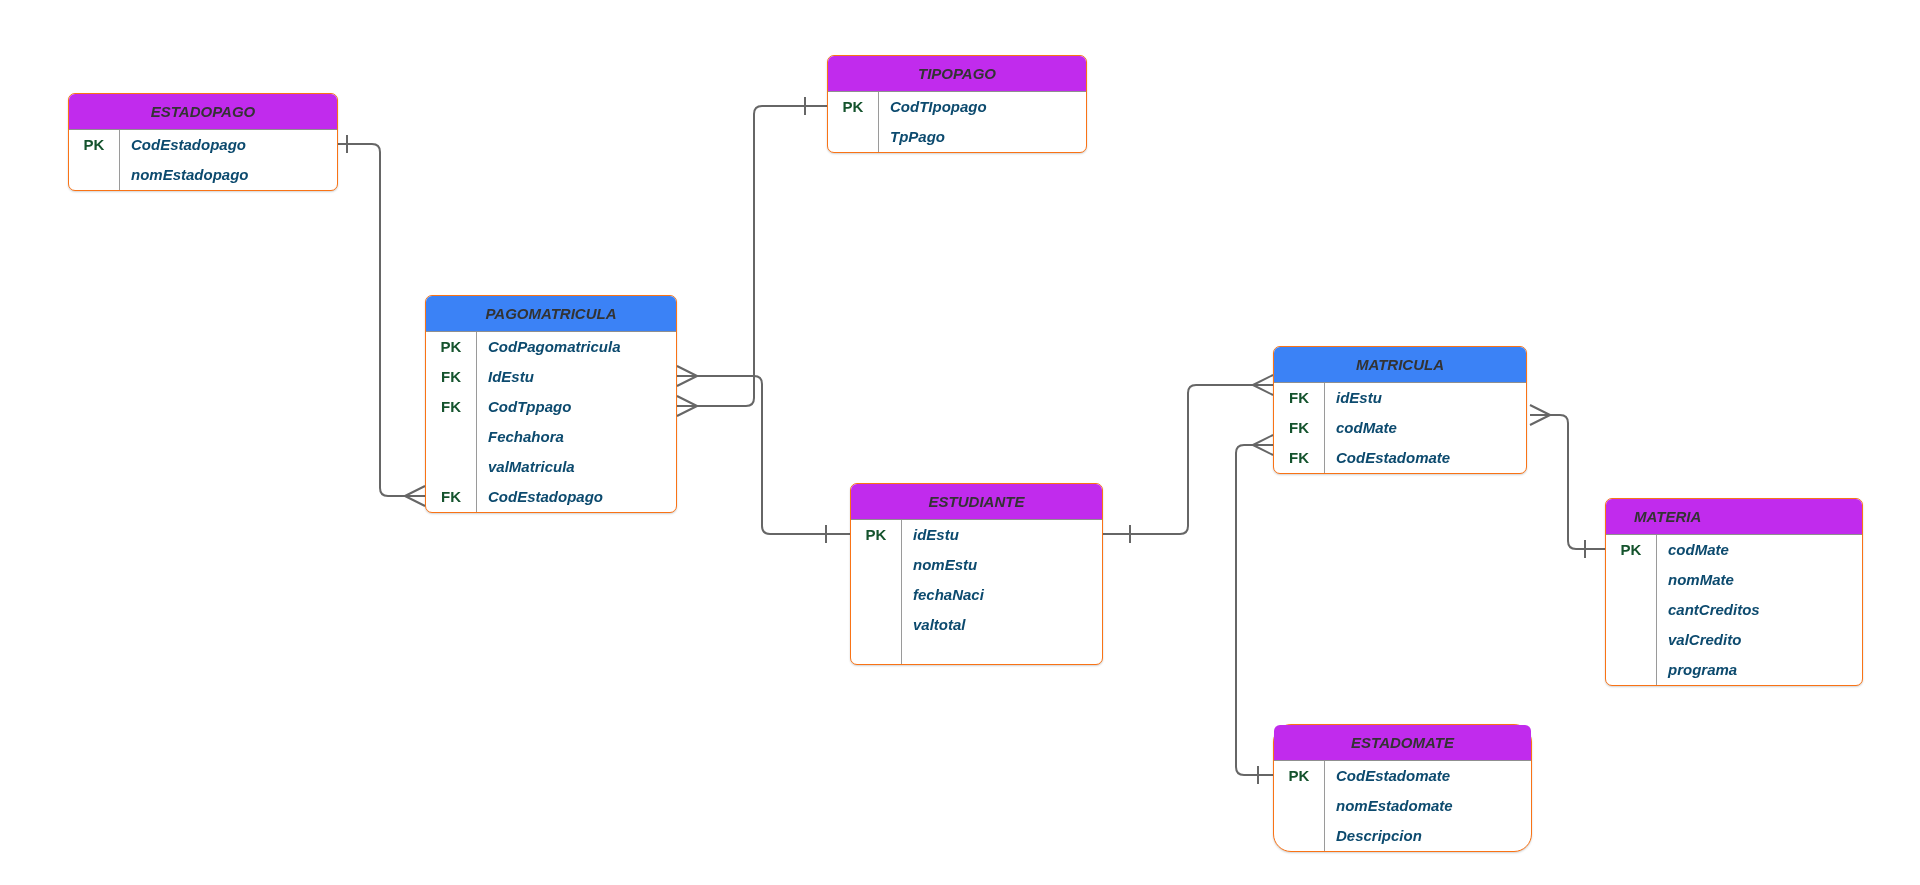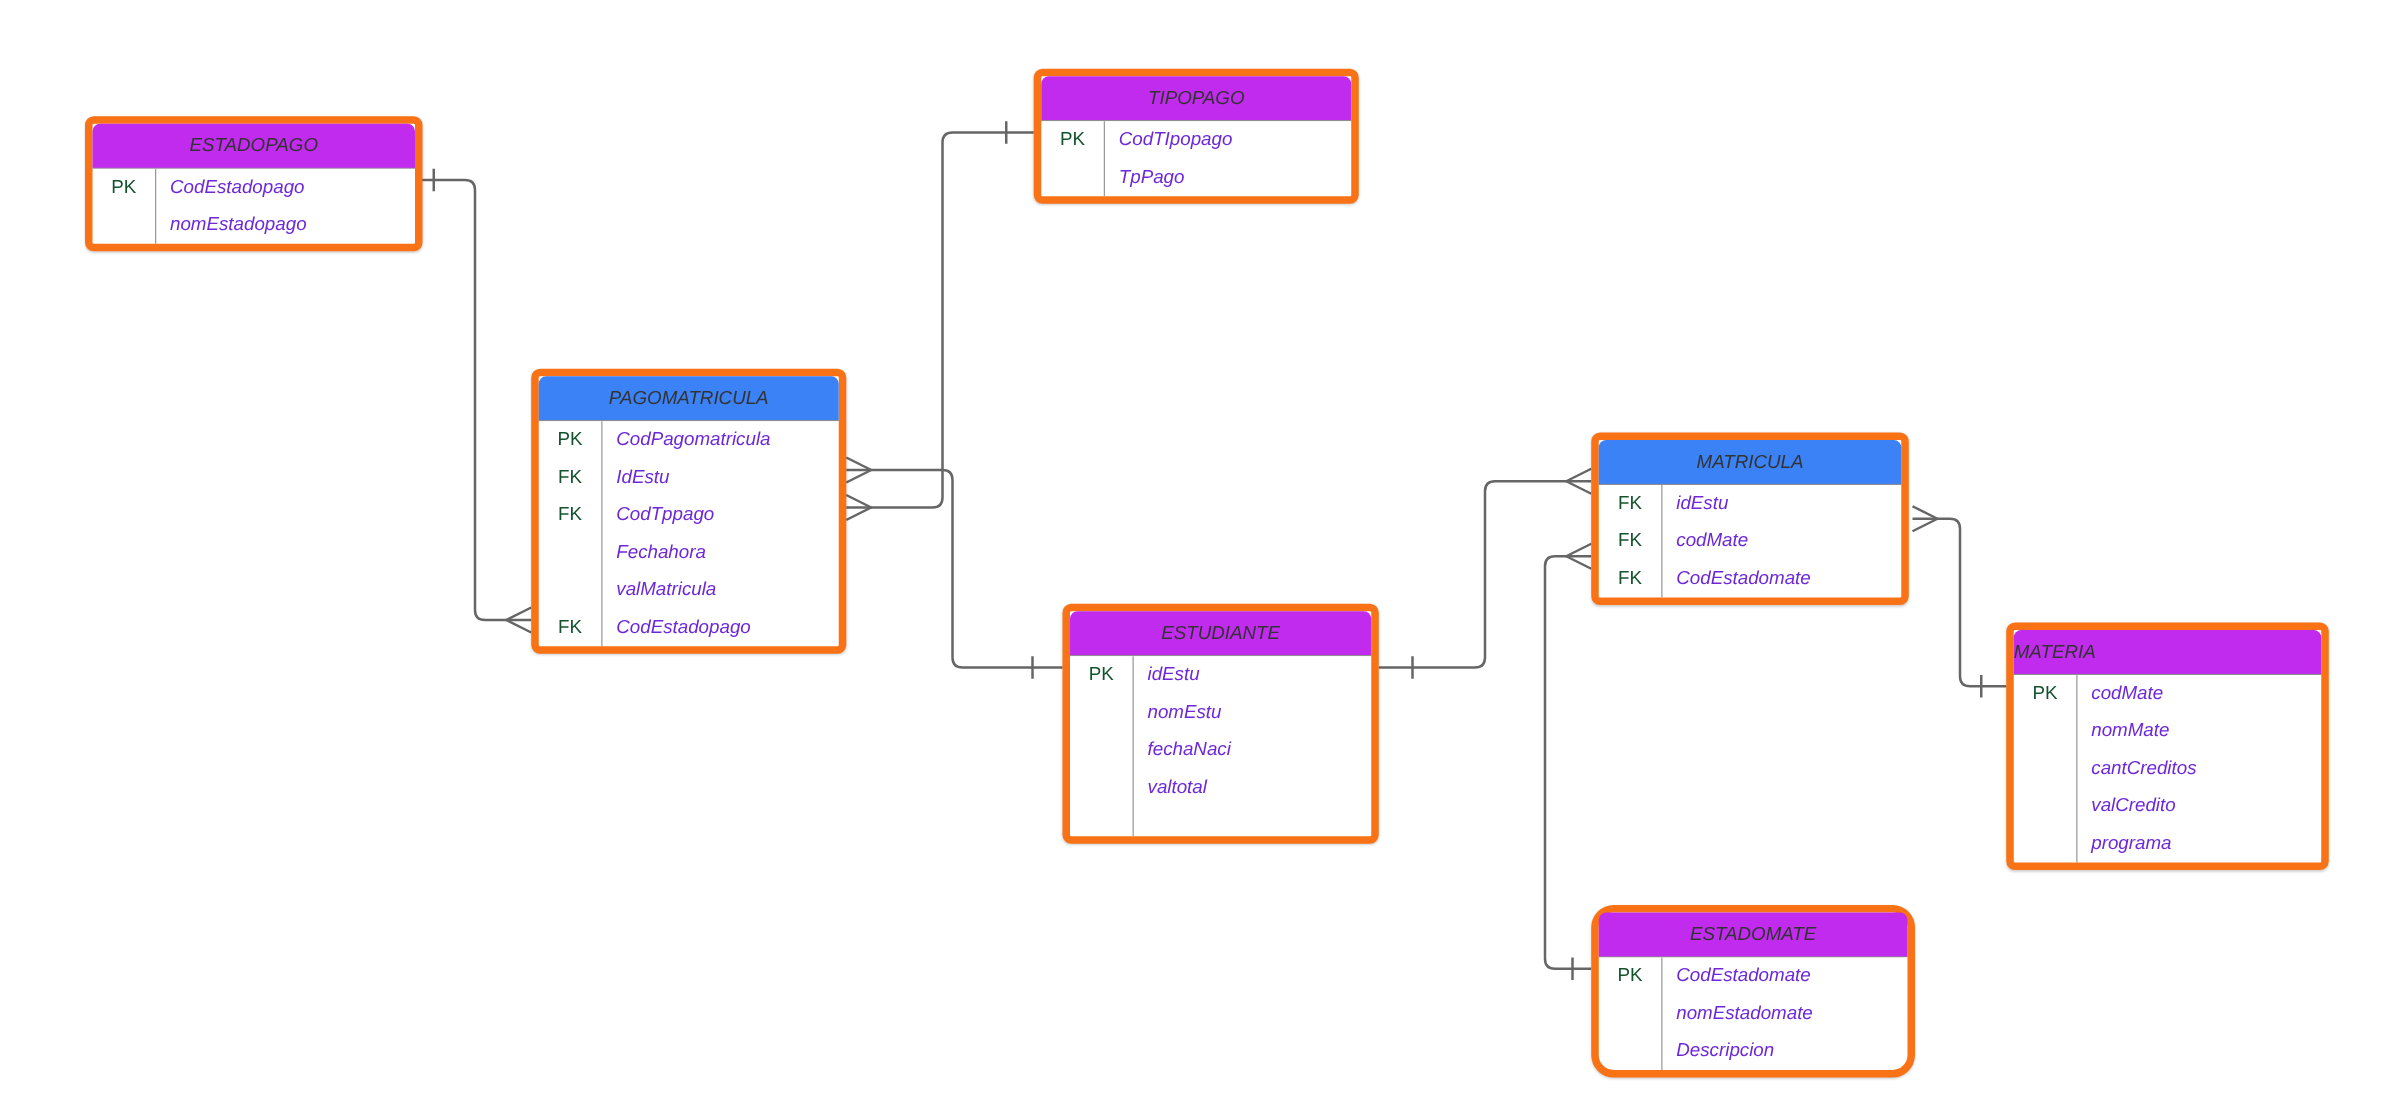--- a/index.html
+++ b/index.html
@@ -6,36 +6,36 @@
   html,body { width:1920px; height:885px; background:#ffffff; overflow:hidden;
               font-family:"Liberation Sans", sans-serif; }
   .canvas { position:relative; width:1920px; height:885px; background:#ffffff; }
 
   
   .wires { position:absolute; left:0; top:0; width:1920px; height:885px; z-index:1; }
   .wires path { stroke:#666666; stroke-width:2; fill:none; stroke-linejoin:round; }
 
   
   .entity { position:absolute; z-index:2; background:#ffffff;
-            border:6px solid #f97316; border-radius:7px;
-            box-shadow:0 1px 2px rgba(0,0,0,0.18); }
+            border:1px solid #f97316; border-radius:7px;
+            box-shadow:0 1px 2px rgba(0,0,0,0.18);font-weight:bold; }
   .entity-header { height:36px; line-height:36px; font-size:15px; font-style:italic;
                    color:#333333; text-align:center; border-bottom:1px solid #8f8f8f;
                    border-radius:6px 6px 0 0; }
-  .entity-header.hl { text-align:left; padding-left:0; }
+  .entity-header.hl { text-align:left; padding-left:28px; }
   .hdr-purple { background:#c12bed; }
   .hdr-orange { background:#3b82f6; }
   .entity-body { position:relative; border-radius:0 0 6px 6px; }
   .entity-body::before { content:''; position:absolute; left:50px; top:0; bottom:0;
                          border-left:1px solid #9a9a9a; }
   .entity-row { height:30px; line-height:30px; font-size:15px; white-space:nowrap; }
   .entity-row .key { display:inline-block; width:50px; text-align:center;
                      color:#14532d; font-style:normal; vertical-align:top; }
   .entity-row .field { display:inline-block; margin-left:12px; font-style:italic;
-                       color:#6d28d9; vertical-align:top; }
+                       color:#0c4a6e; vertical-align:top; }
 
   
   .pos-estadopago    { left:68px;   top:93px;  width:270px; }
   .pos-tipopago      { left:827px;  top:55px;  width:260px; }
   .pos-pagomatricula { left:425px;  top:295px; width:252px; }
   .pos-estudiante    { left:850px;  top:483px; width:253px; }
   .pos-estudiante .entity-body { min-height:144px; }
   .pos-matricula     { left:1273px; top:346px; width:254px; }
   .pos-materia       { left:1605px; top:498px; width:258px; }
   .pos-estadomate    { left:1273px; top:724px; width:259px;border-radius:18px; }

